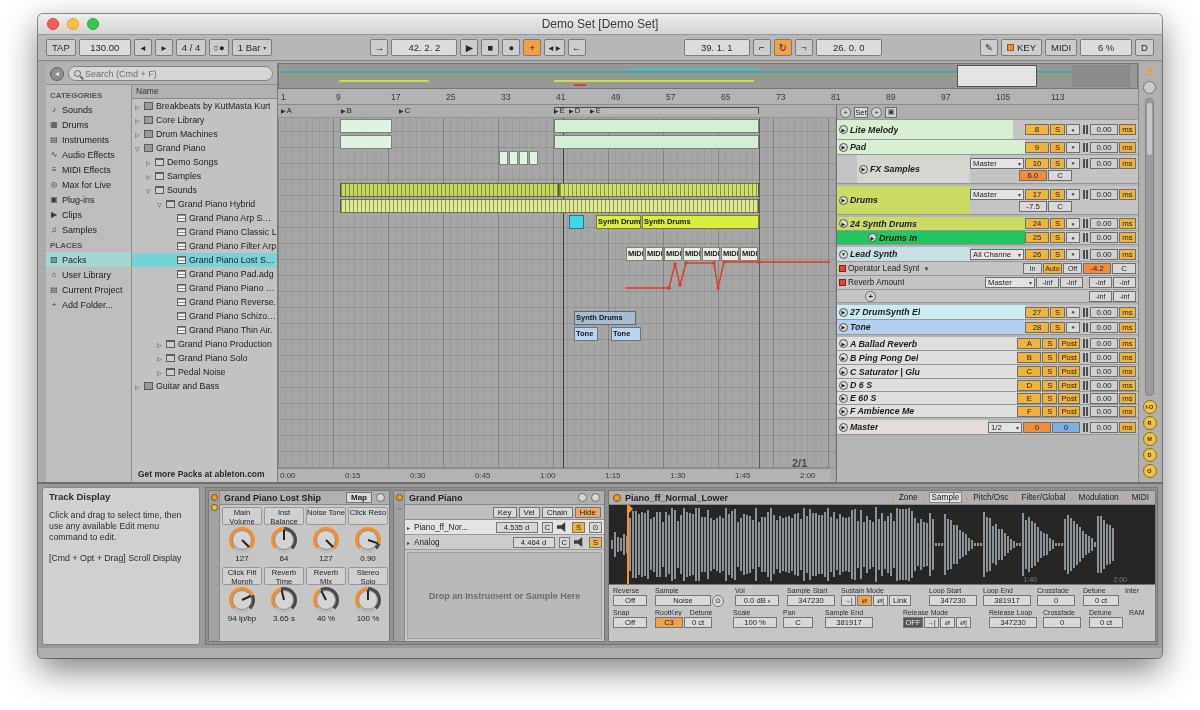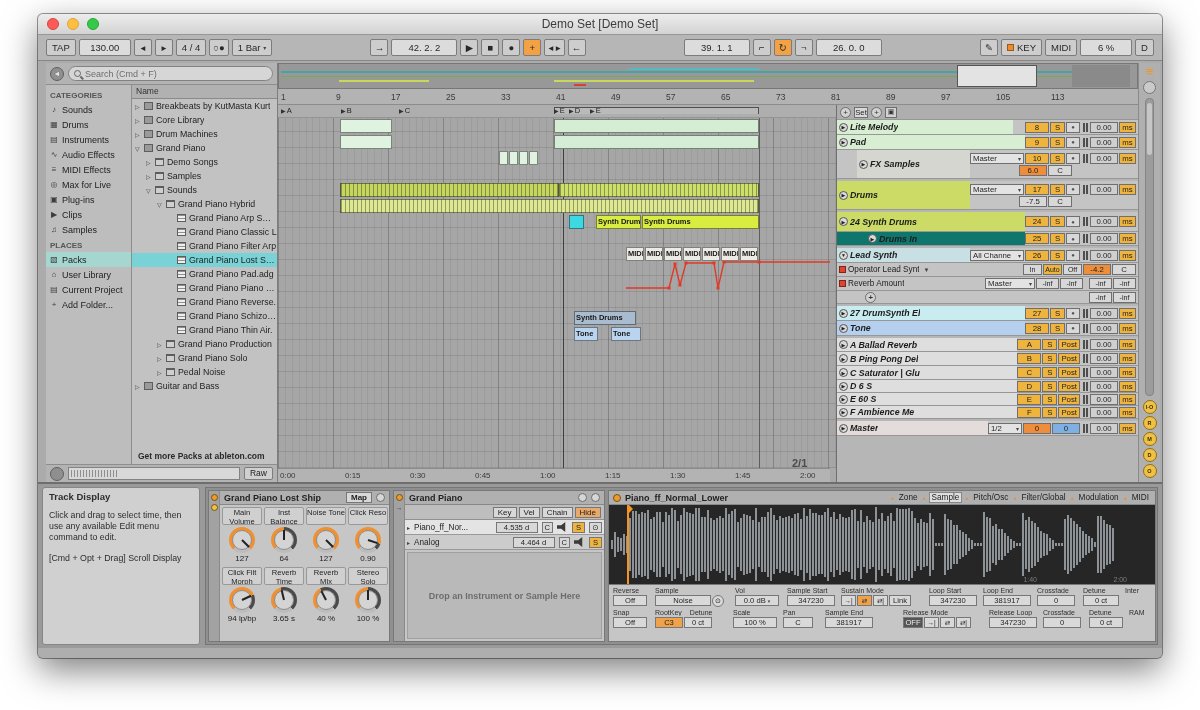--- a/index.html
+++ b/index.html
@@ -422,25 +422,20 @@
                 <span class="tico pack"></span>
                 <span class="tlabel">Guitar and Bass</span>
               </div>
             </div>
           <div class="tfooter">
             <span>Get more Packs at</span>
             <span>ableton.com</span>
           </div>
         </div>
       </div>
-      <div class="bpreview">
-        <span class="foldcircle"></span>
-        <div class="pwave"></div>
-        <span class="rawbtn">Raw</span>
-      </div>
     </div>
 
     <div class="arrangement">
       <div class="overview">
         <div class="ov-line"></div>
         <div class="ov-line2"></div>
         <div class="ov-seg" style="left:60px;top:16px;width:90px;background:#c9d85a;"></div>
         <div class="ov-seg" style="left:275px;top:16px;width:200px;background:#c9d85a;"></div>
         <div class="ov-seg" style="left:295px;top:20px;width:12px;background:#d84030;"></div>
         <div class="ov-seg" style="left:350px;top:4px;width:130px;background:#58b8c0;"></div>
@@ -568,21 +563,21 @@
             <span class="tnum" style="left: 522px;">2:00</span>
           </div>
         <div class="headers">
           <div>
               <div class="hrow setbar" style="height: 15px;">
                 <span class="circ">+</span>
                 <span class="hbox setbtn">Set</span>
                 <span class="circ">+</span>
                 <span class="sq">▣</span>
               </div>
-              <div class="hrow" style="height: 15px; gap: 12px;">
+              <div class="hrow" style="height: 20px; gap: 12px;">
                 <div class="hname" style="background: rgb(216, 238, 210);">
                   <span class="harr">▶</span>
                   <span class="hnametext">Lite Melody</span>
                 </div>
                 <div class="hright">
                   <div class="hctrl">
                     <span class="hbox num">8</span>
                     <span class="hbox s">S</span>
                     <span class="hbox arm">●</span>
                     <span class="meter">
@@ -654,41 +649,41 @@
                     </span>
                     <span class="hbox delay">0.00</span>
                     <span class="hbox ms">ms</span>
                   </div>
                   <div class="hctrl l2">
                     <span class="hbox volw">-7.5</span>
                     <span class="hbox pan">C</span>
                   </div>
                 </div>
               </div>
-              <div class="hrow gap" style="height: 20px;">
+              <div class="hrow gap" style="height: 14px;">
                 <div class="hname" style="background: rgb(203, 219, 102);">
                   <span class="harr">▶</span>
                   <span class="hnametext">24 Synth Drums</span>
                 </div>
                 <div class="hright">
                   <div class="hctrl">
                     <span class="hbox num">24</span>
                     <span class="hbox s">S</span>
                     <span class="hbox arm">●</span>
                     <span class="meter">
                       <i></i>
                       <i></i>
                     </span>
                     <span class="hbox delay">0.00</span>
                     <span class="hbox ms">ms</span>
                   </div>
                 </div>
               </div>
               <div class="hrow" style="height: 14px;">
-                <div class="hname" style="background: #0f766e; padding-left: 31px;">
+                <div class="hname" style="background: #22c55e; padding-left: 31px;">
                   <span class="harr">▶</span>
                   <span class="hnametext">Drums In</span>
                 </div>
                 <div class="hright">
                   <div class="hctrl">
                     <span class="hbox num">25</span>
                     <span class="hbox s">S</span>
                     <span class="hbox arm">●</span>
                     <span class="meter">
                       <i></i>

